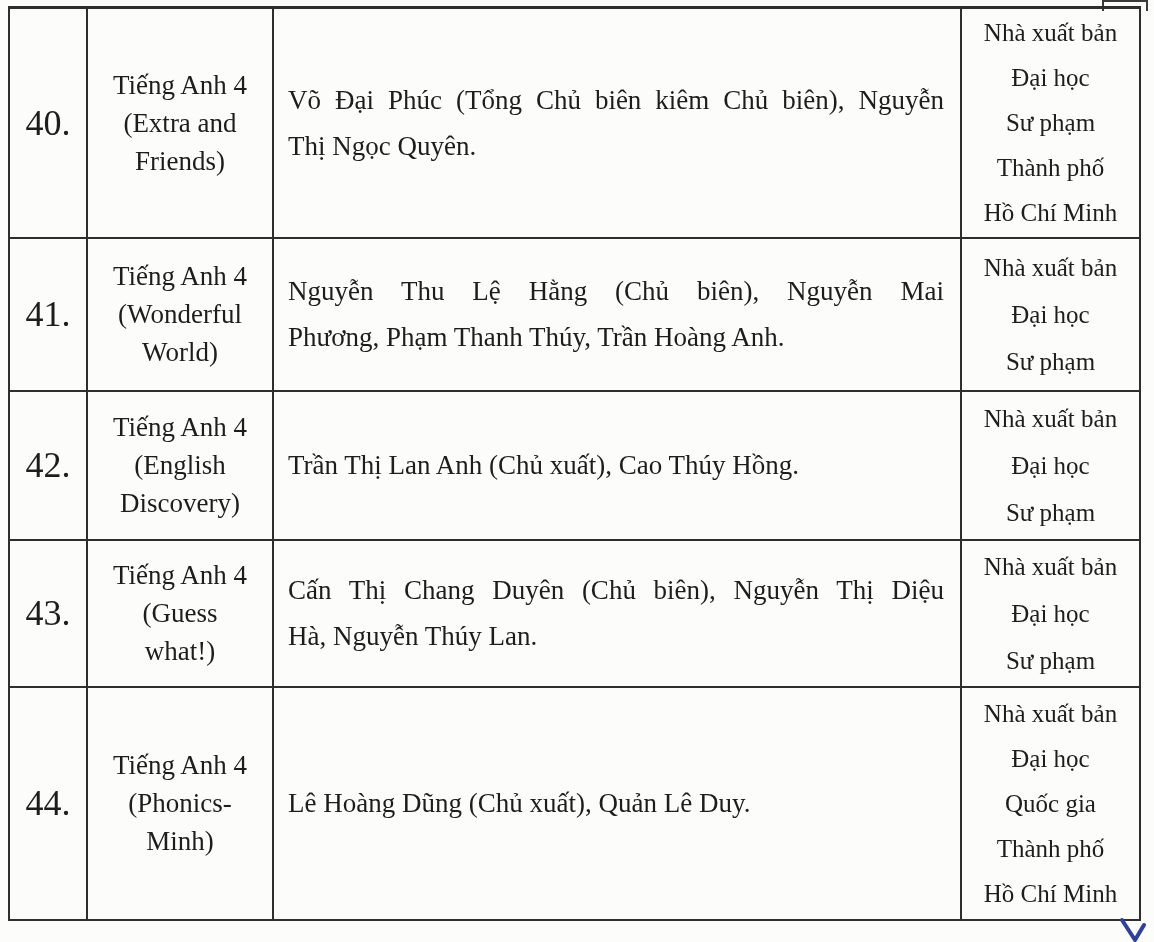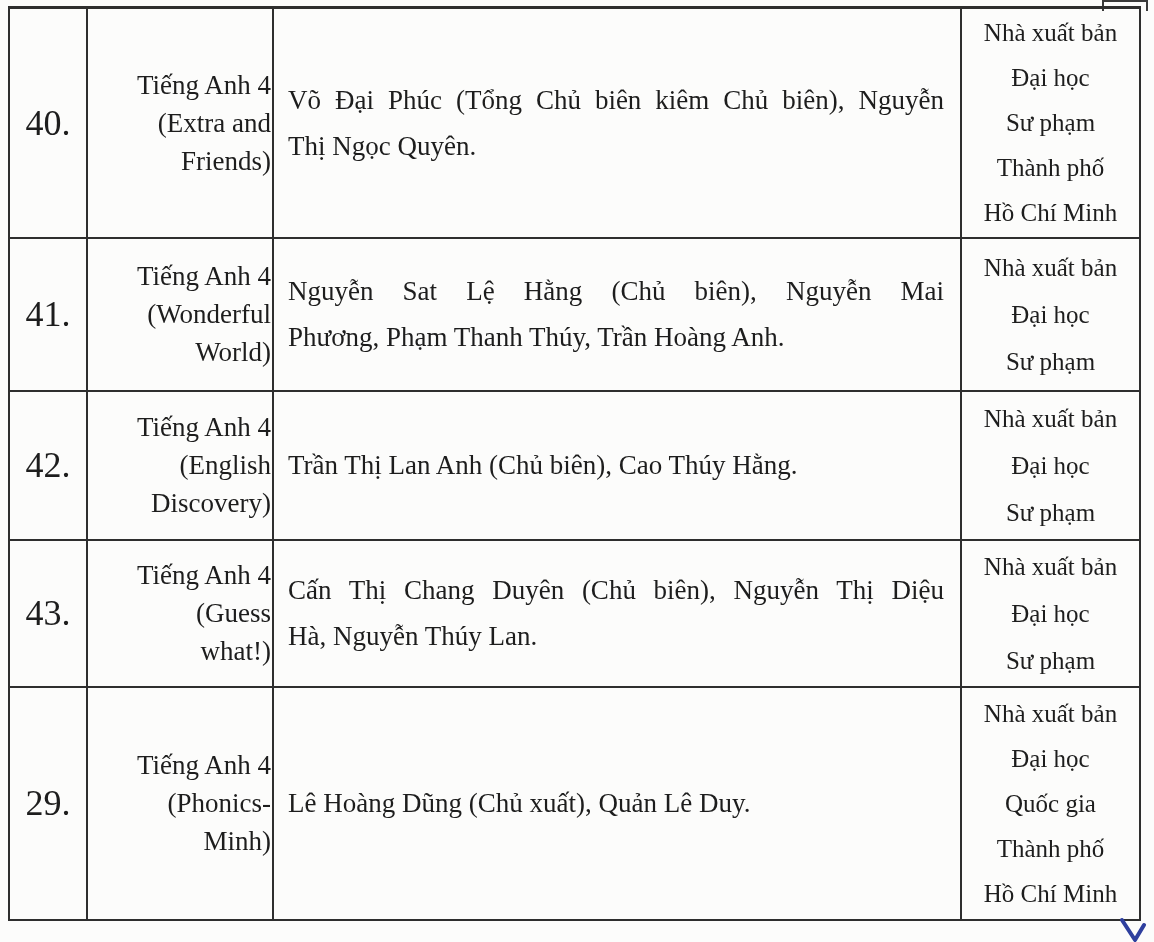--- a/index.html
+++ b/index.html
@@ -38,21 +38,21 @@
   tr.r3 { height: 147px; }
   tr.r4 { height: 233px; }
 
   
   td.c-num {
     text-align: center;
     font-size: 36px;
   }
 
   
-  td.c-title { text-align: right; }
+  td.c-title { text-align: center; }
   td.c-title .tl {
     font-size: 27px;
     line-height: 38px;
     white-space: nowrap;
   }
 
   
   td.c-auth {
     padding: 0 16px 0 14px;
     font-size: 27px;
@@ -133,41 +133,41 @@
   <tr class="r1">
     <td class="c-num">
       <div>41.</div>
     </td>
     <td class="c-title">
       <div class="tl">Tiếng Anh 4</div>
       <div class="tl">(Wonderful</div>
       <div class="tl">World)</div>
     </td>
     <td class="c-auth">
-      <div class="al">Nguyễn Sat Lệ Hằng (Chủ biên), Nguyễn Mai</div>
+      <div class="al">Nguyễn Thu Lệ Hằng (Chủ biên), Nguyễn Mai</div>
       <div class="al">Phương, Phạm Thanh Thúy, Trần Hoàng Anh.</div>
     </td>
     <td class="c-pub">
       <div class="pl">Nhà xuất bản</div>
       <div class="pl">Đại học</div>
       <div class="pl">Sư phạm</div>
     </td>
   </tr>
 
   <tr class="r2">
     <td class="c-num">
       <div>42.</div>
     </td>
     <td class="c-title">
       <div class="tl">Tiếng Anh 4</div>
       <div class="tl">(English</div>
       <div class="tl">Discovery)</div>
     </td>
     <td class="c-auth">
-      <div class="al">Trần Thị Lan Anh (Chủ biên), Cao Thúy Hằng.</div>
+      <div class="al">Trần Thị Lan Anh (Chủ xuất), Cao Thúy Hồng.</div>
     </td>
     <td class="c-pub">
       <div class="pl">Nhà xuất bản</div>
       <div class="pl">Đại học</div>
       <div class="pl">Sư phạm</div>
     </td>
   </tr>
 
   <tr class="r3">
     <td class="c-num">
@@ -184,21 +184,21 @@
     </td>
     <td class="c-pub">
       <div class="pl">Nhà xuất bản</div>
       <div class="pl">Đại học</div>
       <div class="pl">Sư phạm</div>
     </td>
   </tr>
 
   <tr class="r4">
     <td class="c-num">
-      <div>29.</div>
+      <div>44.</div>
     </td>
     <td class="c-title">
       <div class="tl">Tiếng Anh 4</div>
       <div class="tl">(Phonics-</div>
       <div class="tl">Minh)</div>
     </td>
     <td class="c-auth">
       <div class="al">Lê Hoàng Dũng (Chủ xuất), Quản Lê Duy.</div>
     </td>
     <td class="c-pub">

